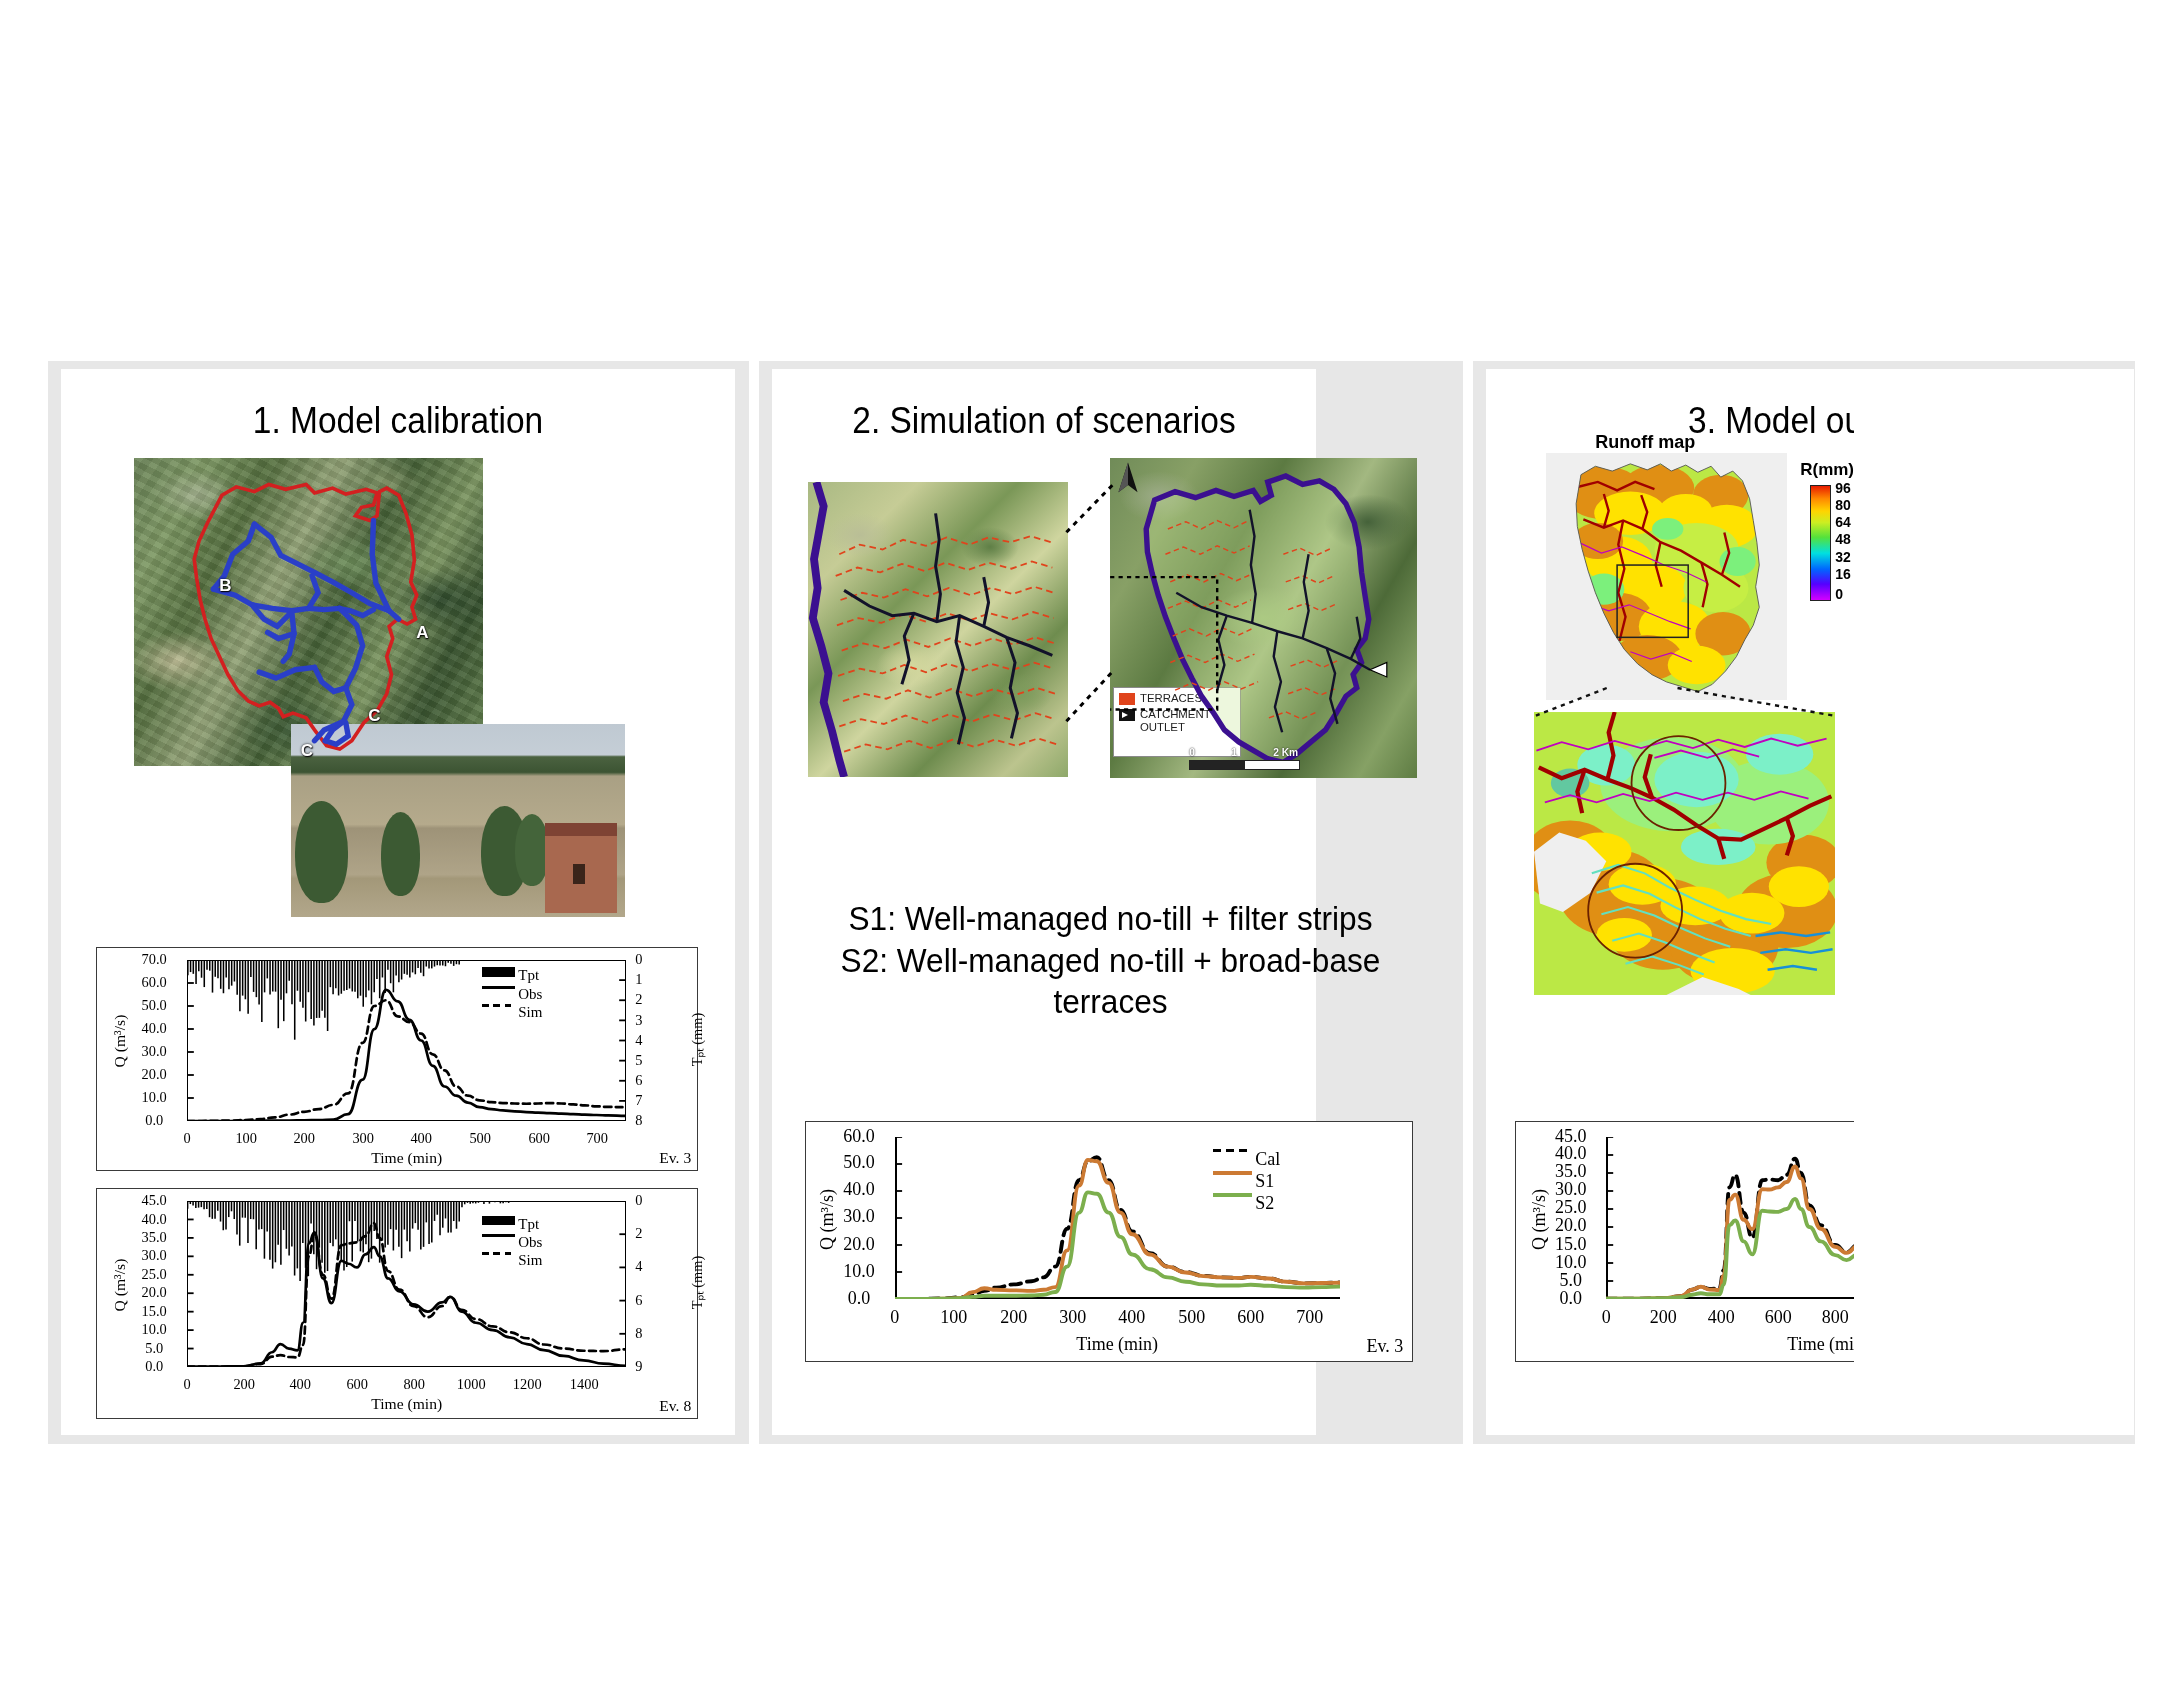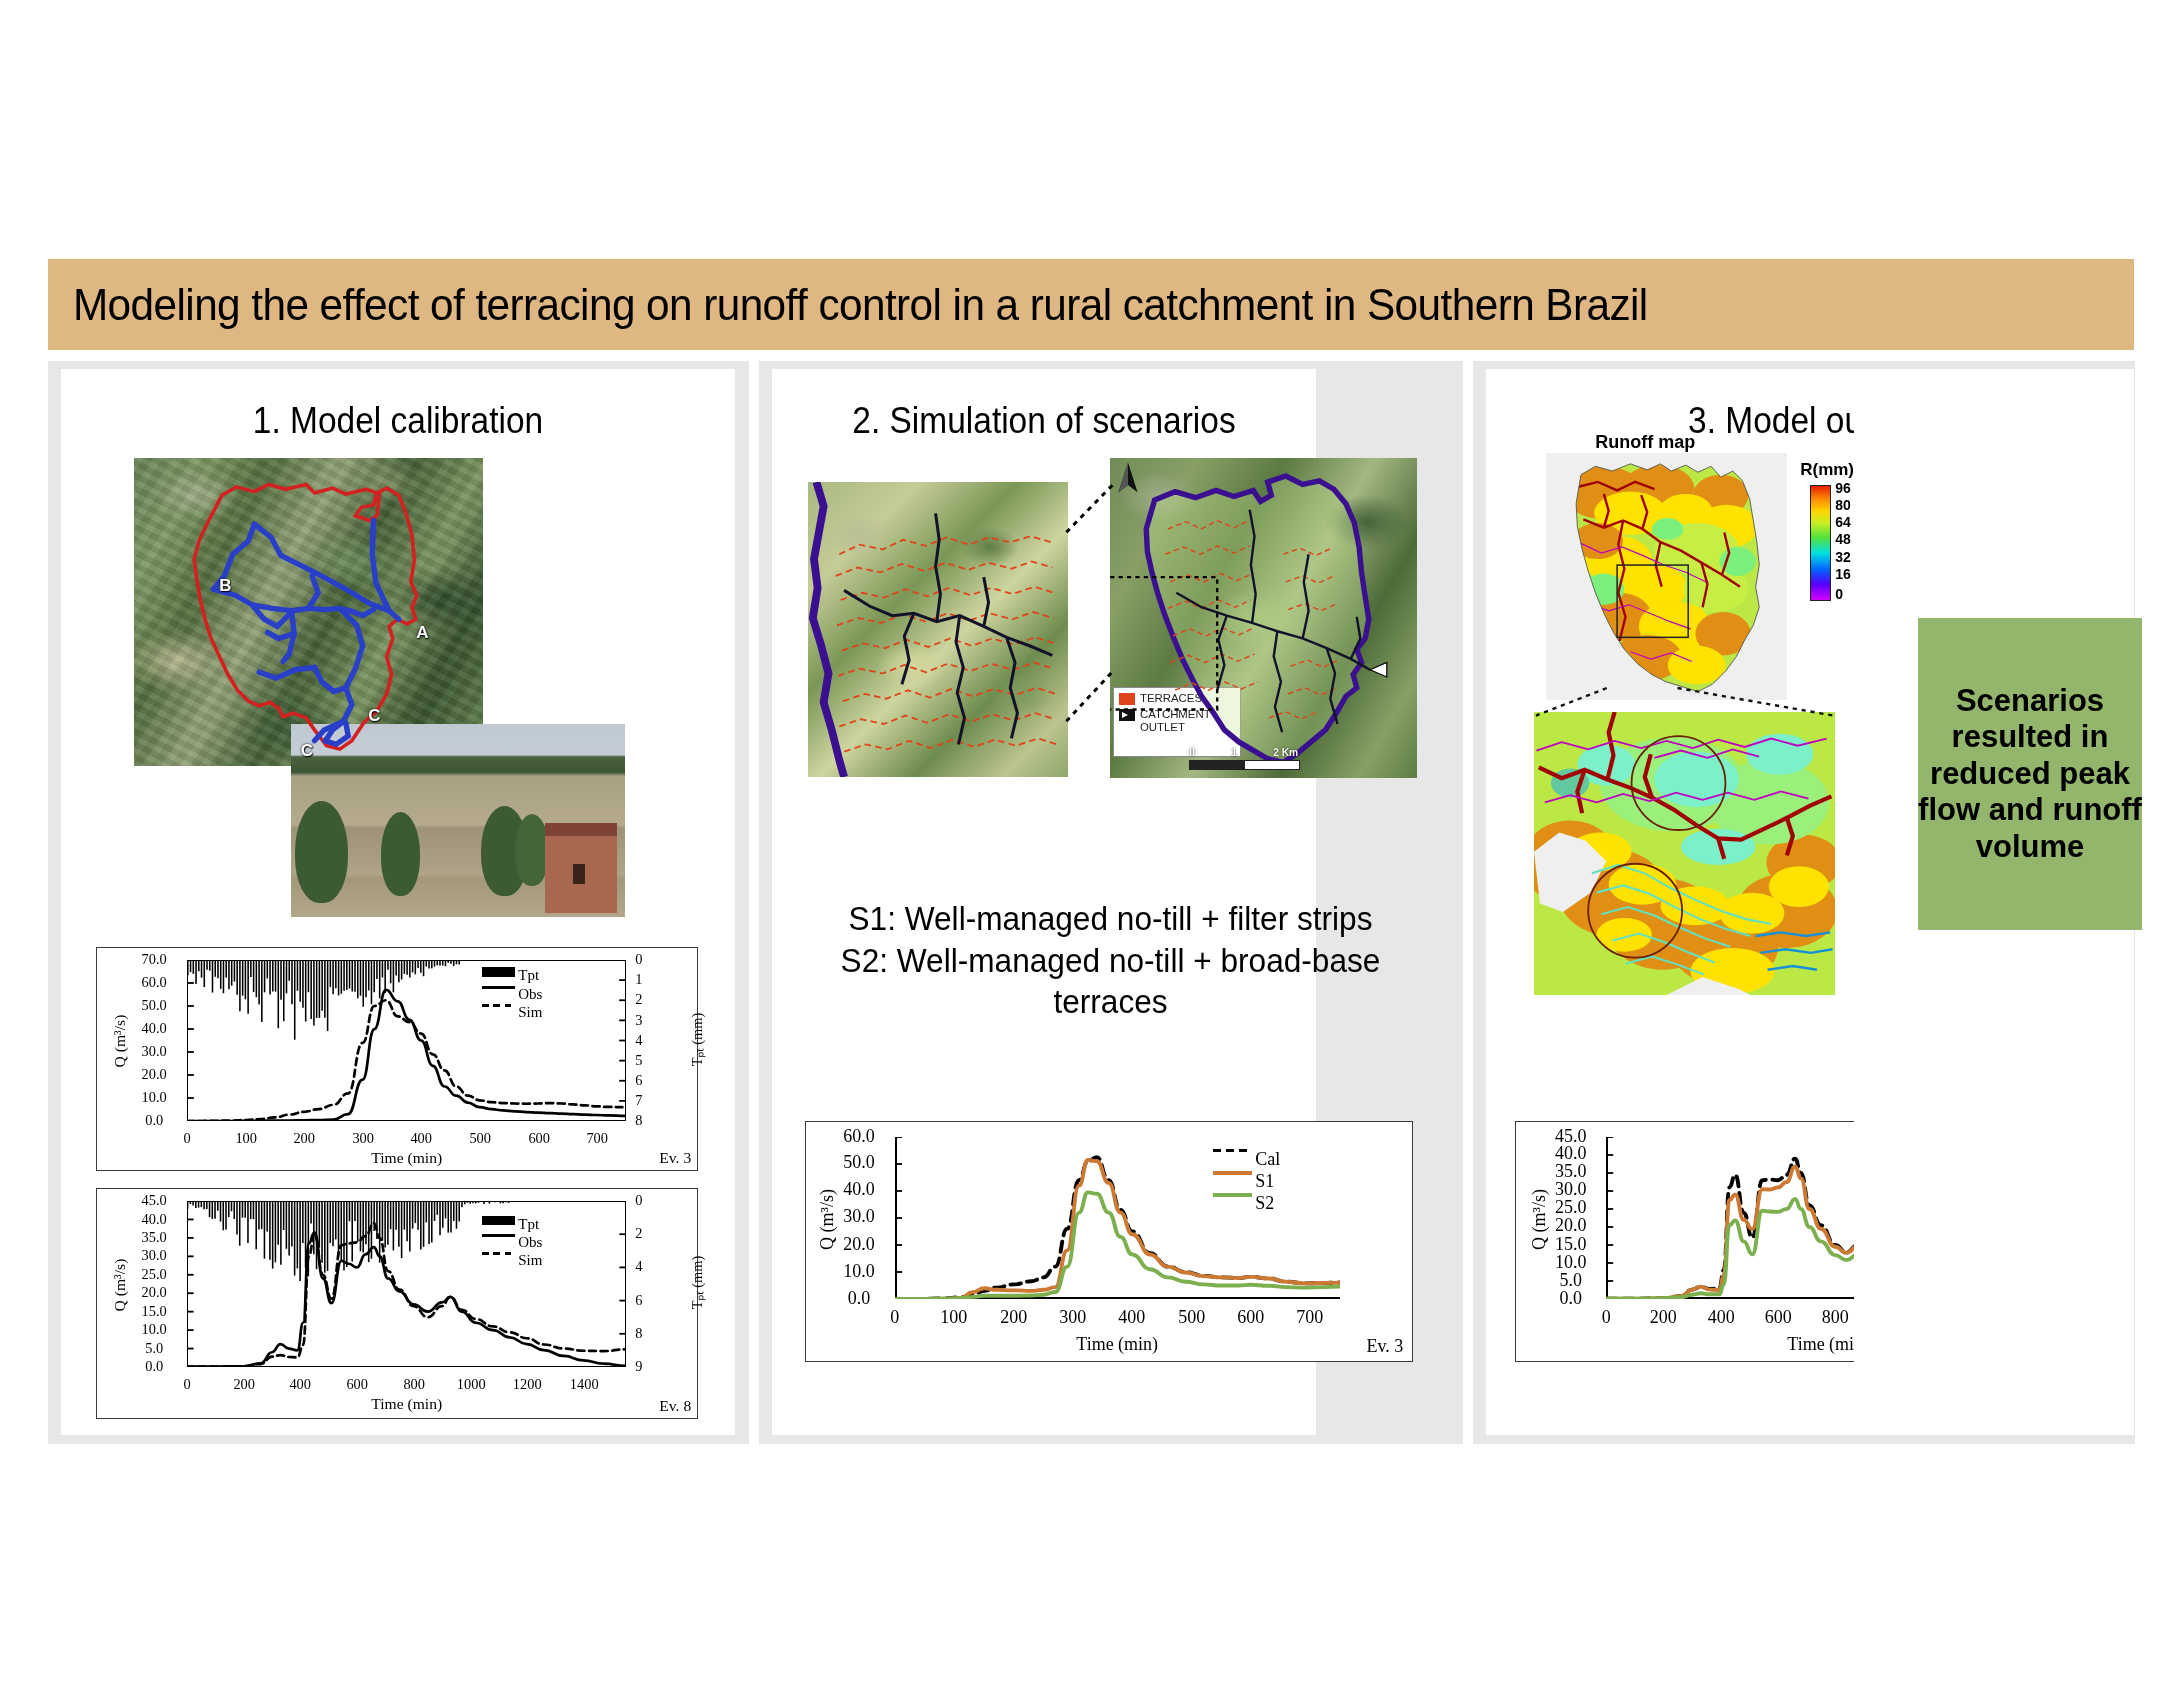--- a/index.html
+++ b/index.html
@@ -117,23 +117,20 @@
 
   .scen-text{position:absolute;left:24px;top:529px;width:629px;text-align:center;
     font-family:"Liberation Sans",sans-serif;font-size:34px;color:#000;line-height:1.22;
     transform:scaleX(.93);}
 </style>
 </head>
 <body>
 
 <div id="root">
 
-  <div id="title-bar">
-    <div id="title-text">Modeling the effect of terracing on runoff control in a rural catchment in Southern Brazil</div>
-  </div>
 
   <div class="panel" id="panel1">
     <div class="panel-inner">
 
       <div class="panel-title" id="p1-title">1. Model calibration</div>
 
       <div class="imgbox" id="cat-map">
         <svg width="349" height="308" viewBox="0 0 580 512" style="position:absolute;z-index:4;">
           <path d="M146,62 L170,48 L200,56 L224,44 L252,52 L286,44 L300,58 L330,50 L352,60 L386,52 L404,58 L398,78 L378,82 L368,96 L392,104 L404,96 L408,56 L420,50 L440,62 L452,92 L462,128 L466,170 L460,206 L470,228 L462,248 L468,268 L454,276 L438,268 L424,280 L430,300 L420,330 L428,360 L420,392 L404,420 L382,440 L362,470 L342,484 L320,478 L300,452 L286,432 L264,424 L248,430 L240,416 L226,406 L208,412 L190,404 L172,386 L156,360 L142,330 L128,300 L118,268 L110,236 L104,200 L100,168 L108,138 L122,108 Z" fill="none" stroke="#D32020" stroke-width="6"></path>
           <g stroke="#2A3FC8" stroke-width="9" fill="none" stroke-linecap="round">
@@ -894,16 +891,15 @@
           <div class="xtick" style="left: 289px; top: 185px; width: 60px; font-size: 18px;">800</div>
           <div class="xtick" style="left: 347px; top: 185px; width: 60px; font-size: 18px;">1000</div>
           <div class="xtick" style="left: 404px; top: 185px; width: 60px; font-size: 18px;">1200</div>
           <div class="xtick" style="left: 461px; top: 185px; width: 60px; font-size: 18px;">1400</div>
         </div>
 
     </div>
   </div>
   <div id="panel3-ext"></div>
 
-  <div class="callout" id="green-box">Scenarios resulted in reduced peak flow and runoff volume</div>
 
 </div>
 
 
 </body></html>

